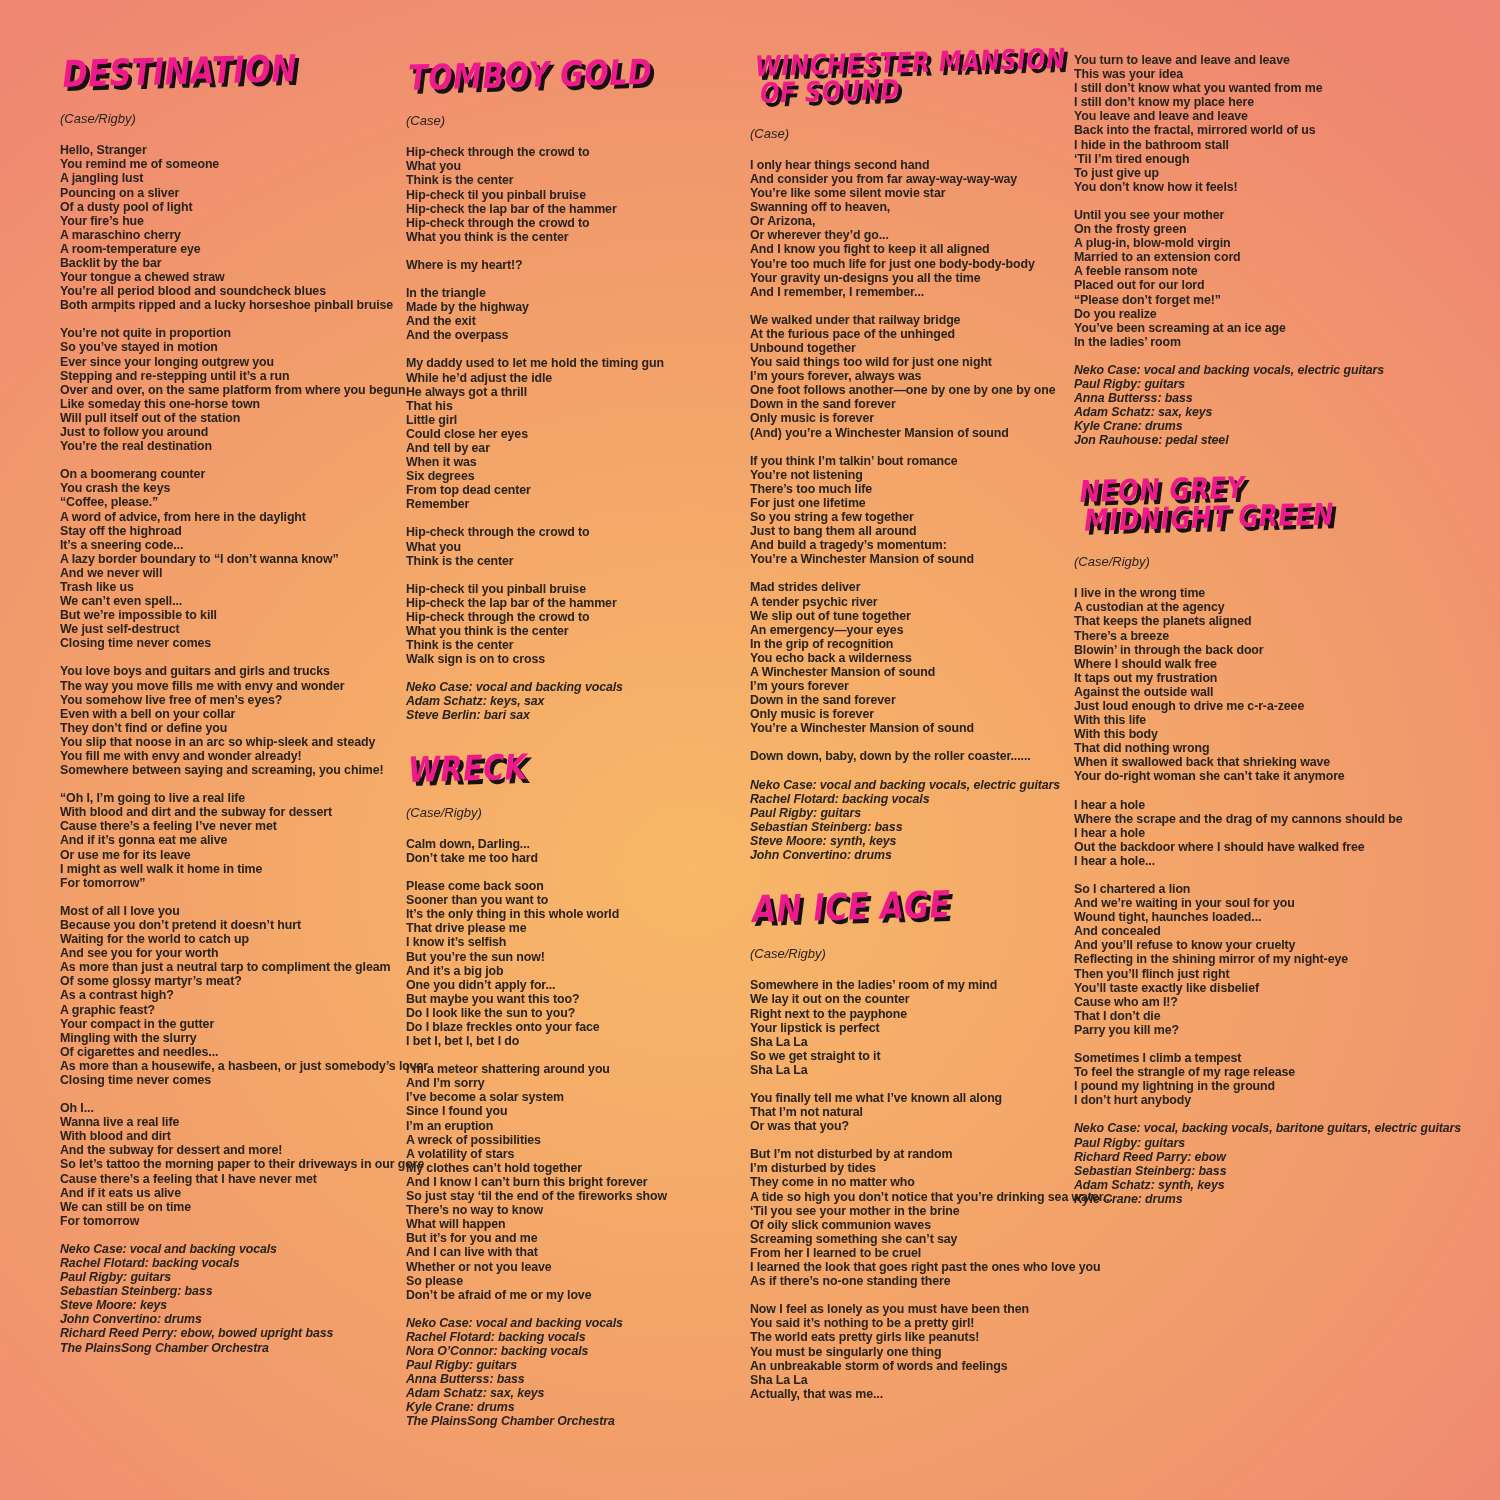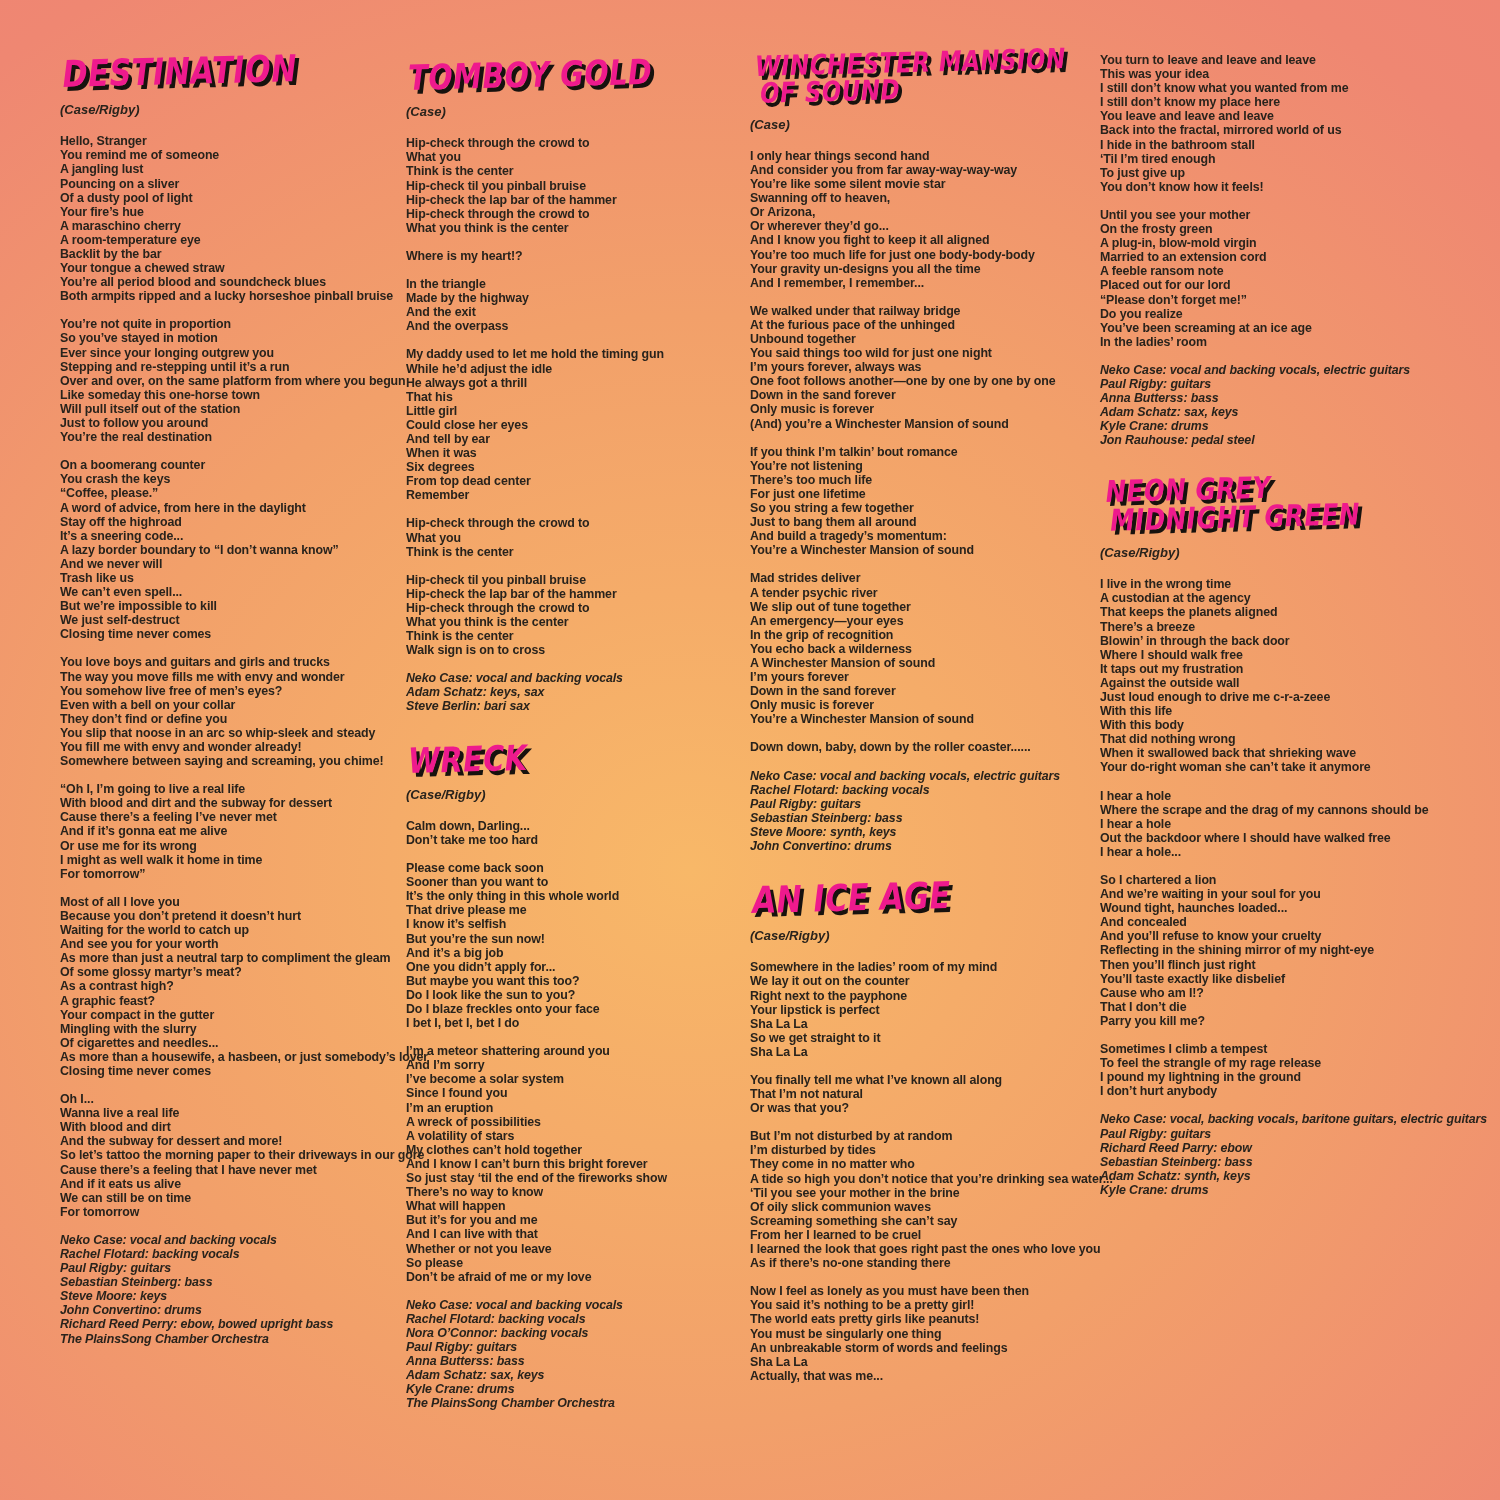--- a/index.html
+++ b/index.html
@@ -33,23 +33,23 @@
   }
   .song-title .title-line{display:block;}
   .song-title .title-line + .title-line{margin-left:10px;}
   .t-destination{font-size:37px;}
   .t-tomboy-gold{font-size:35px;}
   .t-winchester-mansion-of-sound{font-size:28px;}
   .t-wreck{font-size:35px;}
   .t-an-ice-age{font-size:37px;}
   .t-neon-grey-midnight-green{font-size:30px;}
   .writer{
-    font-size:13px;font-weight:bold;font-style:italic;
+    font-size:13px;font-weight:normal;font-style:italic;
     color:var(--text-color);
-    margin:9px 0 17px 0;
+    margin:18px 0 17px 0;
   }
   .stanza{margin:0 0 14px 0;}
   .lyric-line,.credit-line{
     font-size:12.4px;line-height:14.1px;font-weight:bold;
     color:var(--text-color);
     letter-spacing:-0.1px;
     white-space:nowrap;
   }
   .credits{margin-top:14px;}
   .credit-line{font-style:italic;}
@@ -112,21 +112,21 @@
           <div class="lyric-line">They don’t find or define you</div>
           <div class="lyric-line">You slip that noose in an arc so whip-sleek and steady</div>
           <div class="lyric-line">You fill me with envy and wonder already!</div>
           <div class="lyric-line">Somewhere between saying and screaming, you chime!</div>
         </div>
         <div class="stanza">
           <div class="lyric-line">“Oh I, I’m going to live a real life</div>
           <div class="lyric-line">With blood and dirt and the subway for dessert</div>
           <div class="lyric-line">Cause there’s a feeling I’ve never met</div>
           <div class="lyric-line">And if it’s gonna eat me alive</div>
-          <div class="lyric-line">Or use me for its wrong</div>
+          <div class="lyric-line">Or use me for its leave</div>
           <div class="lyric-line">I might as well walk it home in time</div>
           <div class="lyric-line">For tomorrow”</div>
         </div>
         <div class="stanza">
           <div class="lyric-line">Most of all I love you</div>
           <div class="lyric-line">Because you don’t pretend it doesn’t hurt</div>
           <div class="lyric-line">Waiting for the world to catch up</div>
           <div class="lyric-line">And see you for your worth</div>
           <div class="lyric-line">As more than just a neutral tarp to compliment the gleam</div>
           <div class="lyric-line">Of some glossy martyr’s meat?</div>
@@ -371,21 +371,21 @@
           <div class="lyric-line">Now I feel as lonely as you must have been then</div>
           <div class="lyric-line">You said it’s nothing to be a pretty girl!</div>
           <div class="lyric-line">The world eats pretty girls like peanuts!</div>
           <div class="lyric-line">You must be singularly one thing</div>
           <div class="lyric-line">An unbreakable storm of words and feelings</div>
           <div class="lyric-line">Sha La La</div>
           <div class="lyric-line">Actually, that was me...</div>
         </div>
       </section>
     </div>
-    <div class="col" style="left: 1100px; top: 53px;">
+    <div class="col" style="left: 1074px; top: 53px;">
       <section class="song">
         <div class="stanza">
           <div class="lyric-line">You turn to leave and leave and leave</div>
           <div class="lyric-line">This was your idea</div>
           <div class="lyric-line">I still don’t know what you wanted from me</div>
           <div class="lyric-line">I still don’t know my place here</div>
           <div class="lyric-line">You leave and leave and leave</div>
           <div class="lyric-line">Back into the fractal, mirrored world of us</div>
           <div class="lyric-line">I hide in the bathroom stall</div>
           <div class="lyric-line">‘Til I’m tired enough</div>

